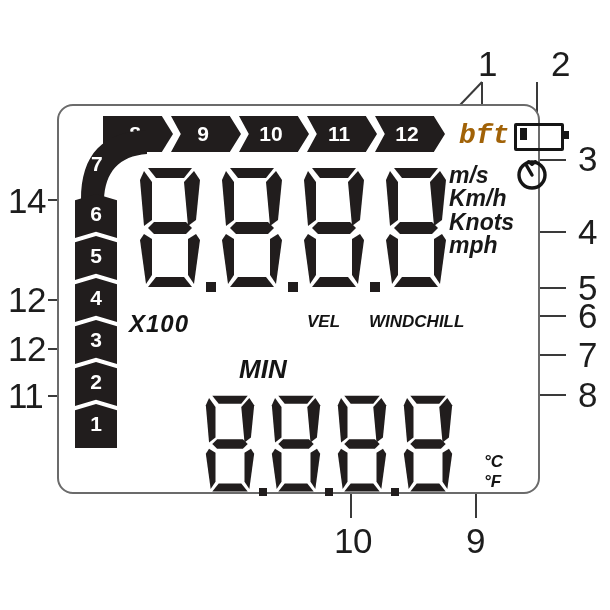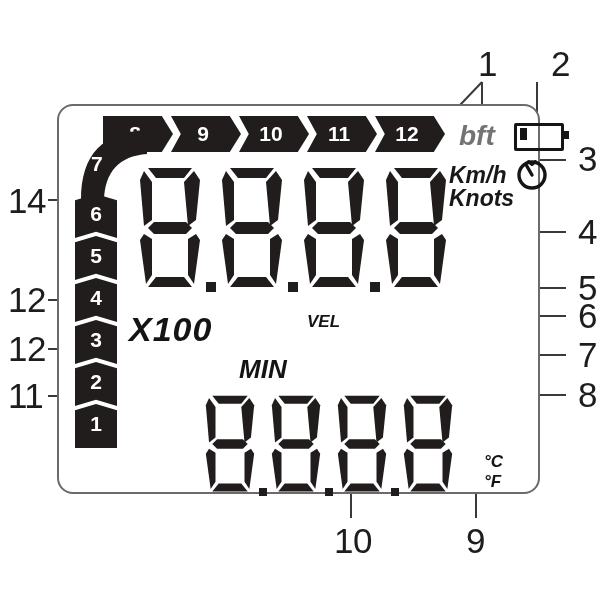--- a/index.html
+++ b/index.html
@@ -55,36 +55,36 @@
   .digit svg{display:block;}
   .dp{width:10px;height:10px;background:#211d1d;align-self:flex-end;}
 
   
   .units{position:absolute;font-style:italic;font-weight:700;
          font-family:"Liberation Sans",sans-serif;color:#181818;
          line-height:1.02;font-size:23px;}
   .units div{white-space:nowrap;}
 
   .bft{position:absolute;font-style:italic;font-weight:700;font-size:28px;
-       font-family:Liberation Sans, sans-serif;color:#737373;}
+       font-family:Liberation Mono, monospace;color:#a16207;}
 
   
   .batt{position:absolute;width:44px;height:22px;border:3px solid #151515;
         border-radius:2px;}
   .batt:after{content:"";position:absolute;right:-8px;top:5px;width:5px;
               height:8px;background:#151515;}
   .batt i{position:absolute;left:3px;top:2px;width:7px;height:12px;
           background:#151515;display:block;}
 
   
   .lbl{position:absolute;font-style:italic;font-weight:700;
        font-family:"Liberation Sans",sans-serif;color:#141414;
        white-space:nowrap;}
 
-  .x100{font-size:34px;letter-spacing:1px;}
+  .x100{font-size:24px;letter-spacing:1px;}
   .velrow{font-size:17px;}
   .maxrow{font-size:26px;}
 
   .degs{position:absolute;font-style:italic;font-weight:700;
         font-family:"Liberation Sans",sans-serif;font-size:17px;
         color:#141414;line-height:1.15;}
 </style>
 </head>
 <body>
 
@@ -251,26 +251,29 @@
             <polygon points="14,123 58,123 50,113 22,113"></polygon>
             <polygon points="10,70 18,75 18,111 12,120 6,76"></polygon>
             <polygon points="10,7 18,18 18,56 10,62 6,16"></polygon>
             <polygon points="14,64 20,58 52,58 58,64 52,70 20,70"></polygon>
           </g>
         </svg>
       </div>
     </div>
 
     <div class="units" style="left:390px;top:58px">
+      <div>m/s</div>
       <div>Km/h</div>
       <div>Knots</div>
+      <div>mph</div>
     </div>
 
     <div class="lbl x100" style="left:70px;top:204px">X100</div>
     <div class="lbl velrow" style="left:248px;top:206px">VEL</div>
+    <div class="lbl velrow" style="left:310px;top:206px">WINDCHILL</div>
 
     <div class="lbl maxrow" style="left:180px;top:248px">MIN</div>
 
     <div class="seg-row" style="left:142px;top:286px">
       <div class="digit">
         <svg width="58" height="104" viewBox="0 0 72 128">
           <g fill="#211d1d">
             <polygon points="14,4 58,4 50,14 22,14"></polygon>
             <polygon points="60,7 66,16 62,56 54,62 50,18"></polygon>
             <polygon points="62,70 66,76 60,120 54,111 54,75"></polygon>

